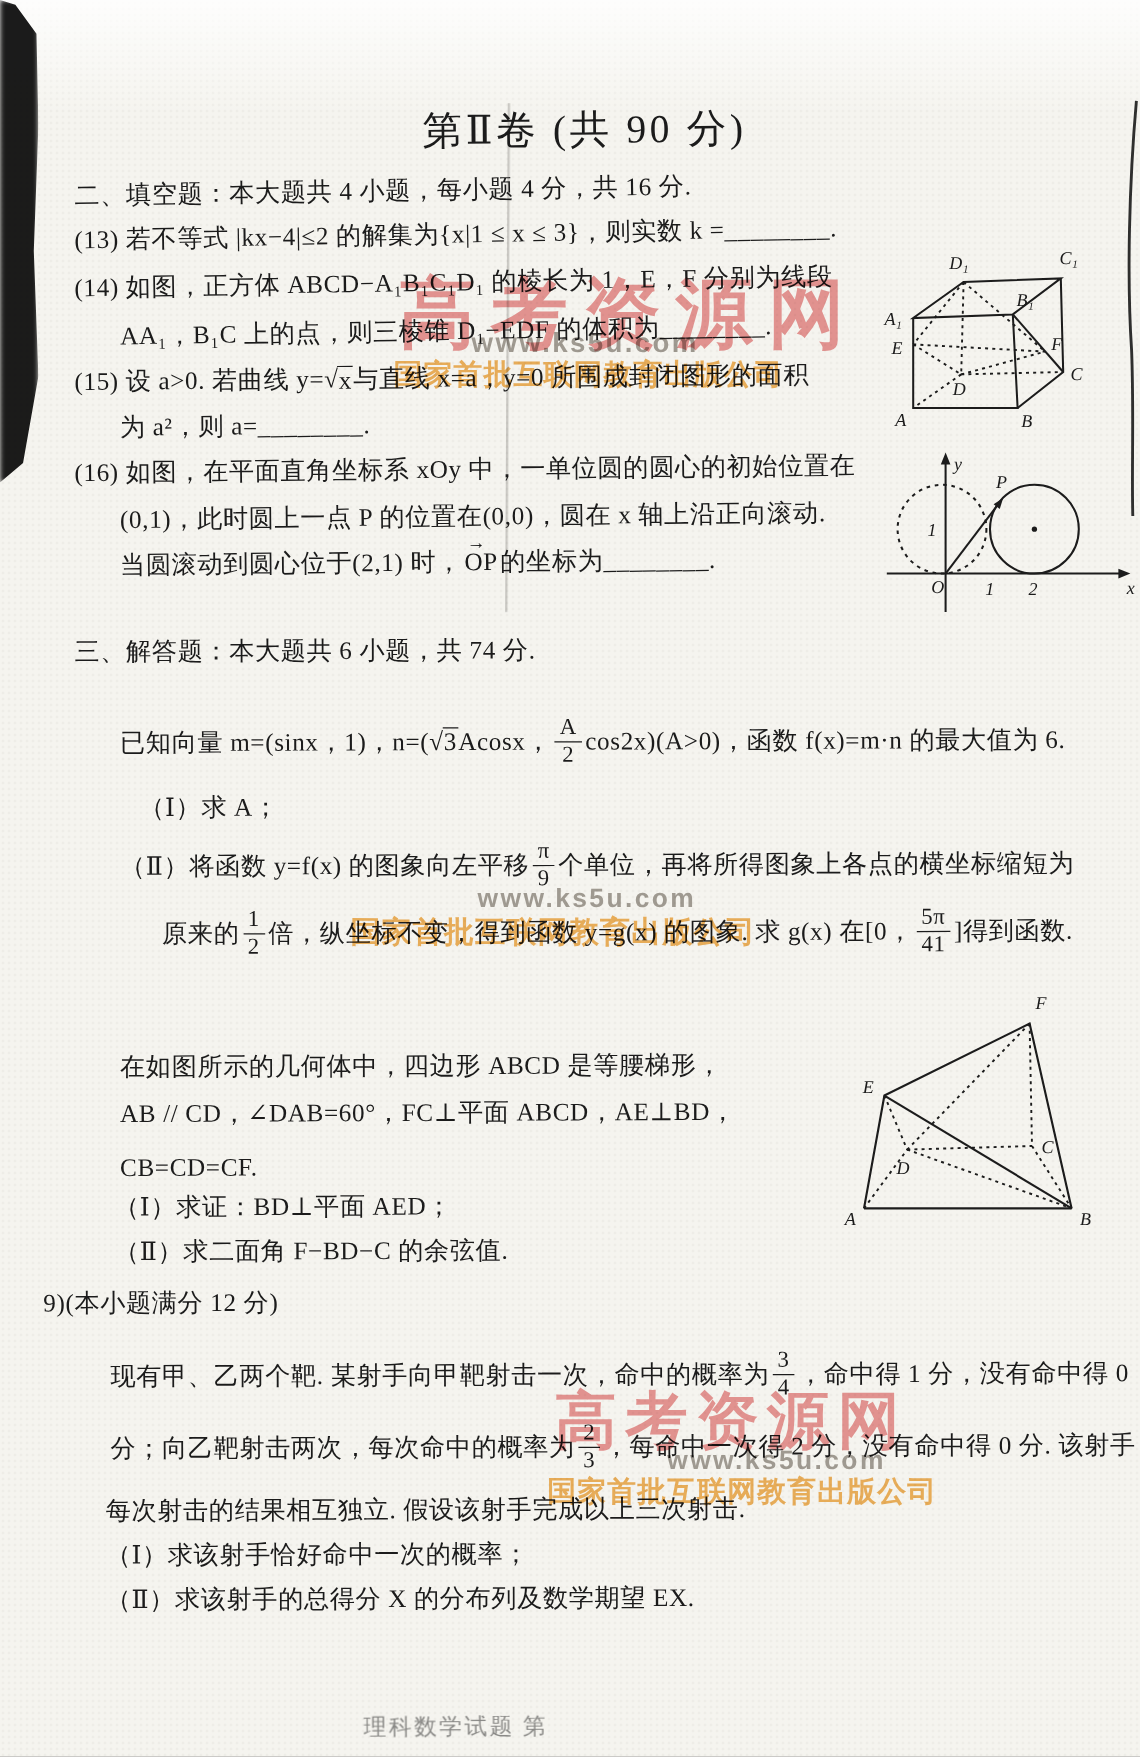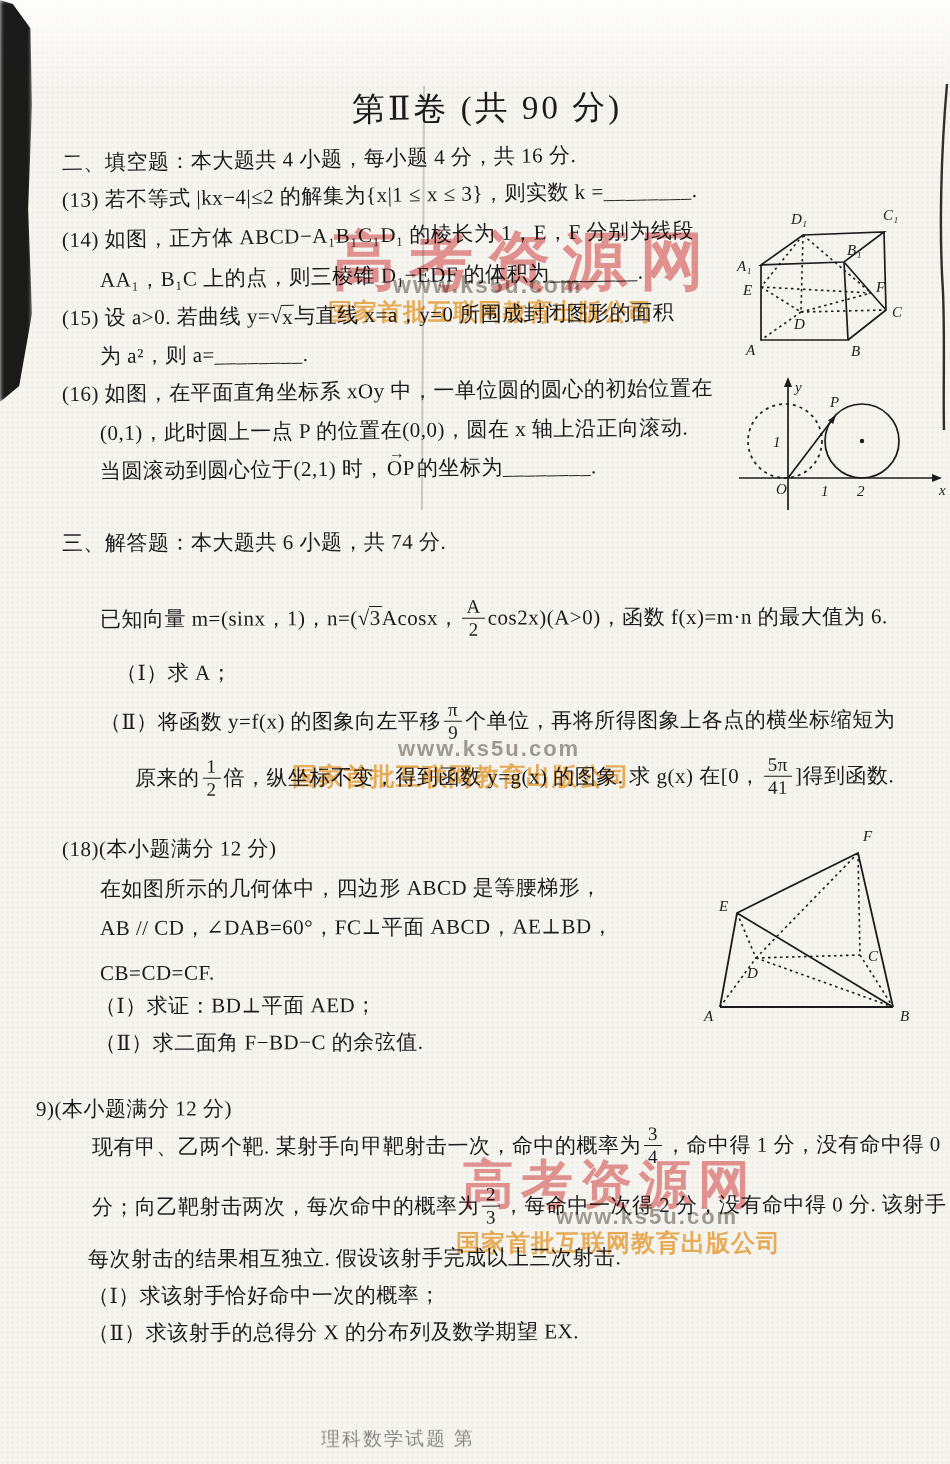--- a/index.html
+++ b/index.html
@@ -122,49 +122,48 @@
         <span class="den">2</span>
       </span>
       <span>倍，纵坐标不变，得到函数 y=g(x) 的图象. 求 g(x) 在[0，</span>
       <span class="frac">
         <span class="num">5π</span>
         <span class="den">41</span>
       </span>
       <span>]得到函数.</span>
   </div>
 
-  <div class="abs bodyline tilt3" style="left:62px;top:836px;">(18)(本小题满分 12 分)</div>
   <div class="abs bodyline tilt3" style="left:100px;top:876px;">在如图所示的几何体中，四边形 ABCD 是等腰梯形，</div>
   <div class="abs bodyline tilt3" style="left:100px;top:915px;">AB // CD，∠DAB=60°，FC⊥平面 ABCD，AE⊥BD，</div>
   <div class="abs bodyline tilt3" style="left:100px;top:960px;">CB=CD=CF.</div>
   <div class="abs bodyline tilt3" style="left:95px;top:993px;">（Ⅰ）求证：BD⊥平面 AED；</div>
   <div class="abs bodyline tilt3" style="left:95px;top:1030px;">（Ⅱ）求二面角 F−BD−C 的余弦值.</div>
 
-  <div class="abs bodyline tilt3" style="left:36px;top:1096px;">9)(本小题满分 12 分)</div>
+  <div class="abs bodyline tilt3" style="left:36px;top:1073px;">9)(本小题满分 12 分)</div>
   <div class="abs bodyline tilt3 mline" style="left:92px;top:1124px;height:46px;">
     <span>现有甲、乙两个靶. 某射手向甲靶射击一次，命中的概率为</span>
       <span class="frac">
         <span class="num">3</span>
         <span class="den">4</span>
       </span>
       <span>，命中得 1 分，没有命中得 0</span>
   </div>
   <div class="abs bodyline tilt3 mline" style="left:92px;top:1184px;height:46px;">
     <span>分；向乙靶射击两次，每次命中的概率为</span>
       <span class="frac">
         <span class="num">2</span>
         <span class="den">3</span>
       </span>
       <span>，每命中一次得 2 分，没有命中得 0 分. 该射手</span>
   </div>
   <div class="abs bodyline tilt3" style="left:88px;top:1246px;">每次射击的结果相互独立. 假设该射手完成以上三次射击.</div>
   <div class="abs bodyline tilt3" style="left:88px;top:1283px;">（Ⅰ）求该射手恰好命中一次的概率；</div>
   <div class="abs bodyline tilt3" style="left:88px;top:1320px;">（Ⅱ）求该射手的总得分 X 的分布列及数学期望 EX.</div>
 
-  <div class="abs footer" style="left:321px;top:1426px;">理科数学试题  第</div>
+  <div class="abs footer" style="left:303px;top:1426px;">理科数学试题  第</div>
 
   <svg class="abs" style="left:735px;top:203px;width:208px;height:168px;" viewBox="0 0 208 168">
     <g stroke="#1c1c1c" stroke-width="1.7" fill="none">
       <path d="M26,62 L68,32 L149,29 L109,59 Z"></path>
       <path d="M26,62 L26,137 L113,137 L109,59"></path>
       <path d="M113,137 L151,107 L149,29"></path>
       <path d="M109,59 L151,107"></path>
     </g>
     <g stroke="#1c1c1c" stroke-width="1.6" fill="none" stroke-dasharray="2.5 3.5">
       <path d="M68,32 L66,109"></path>

